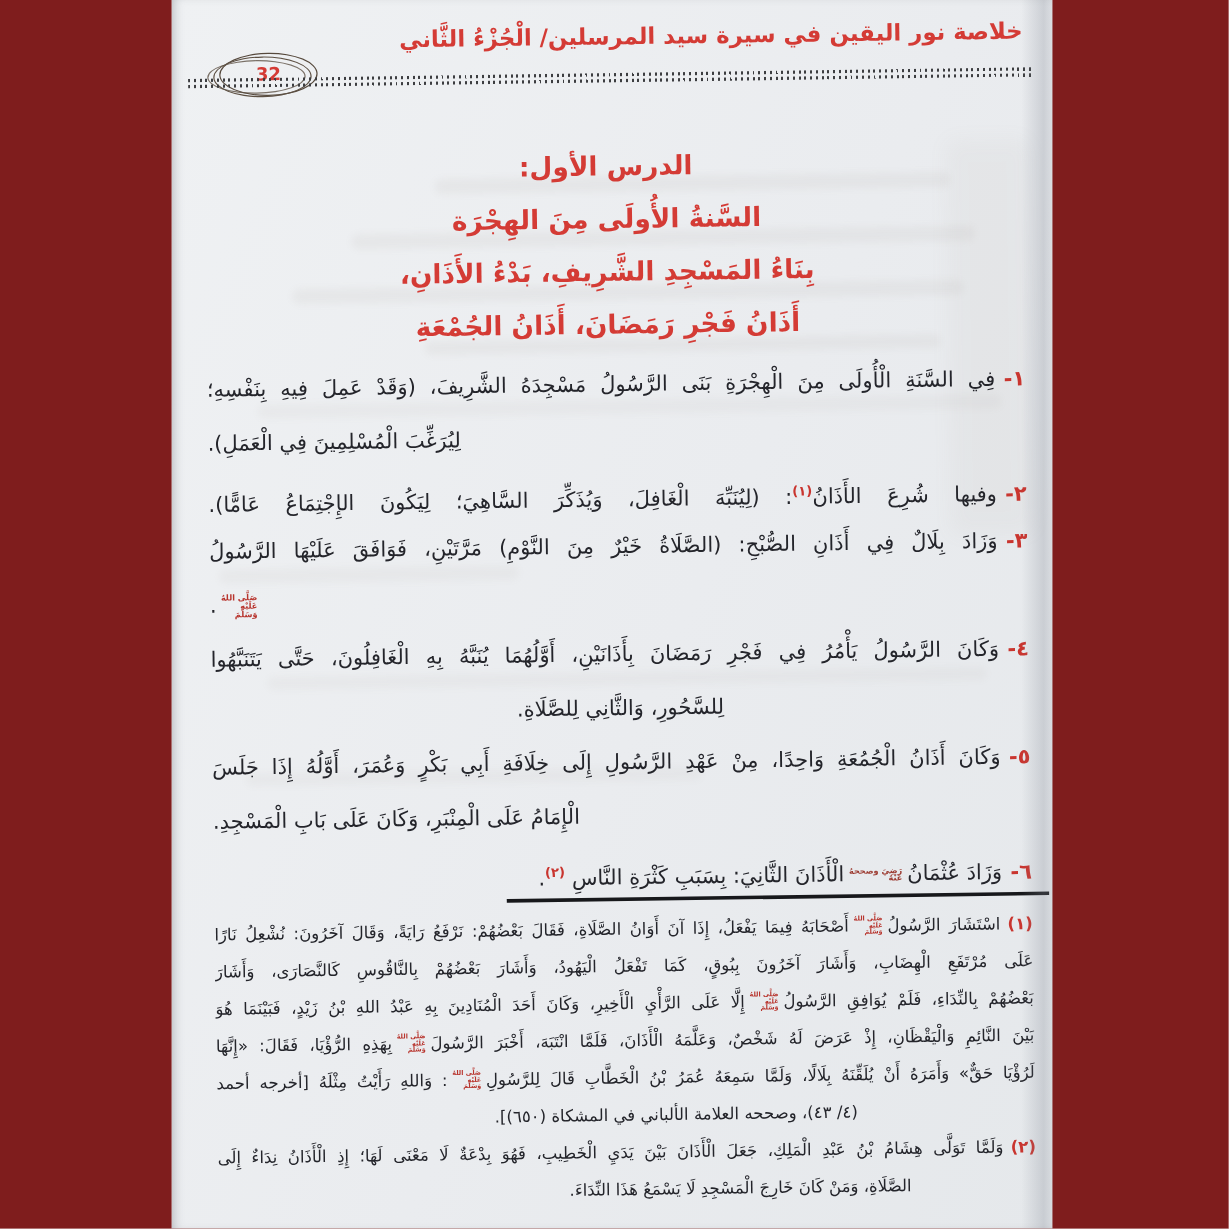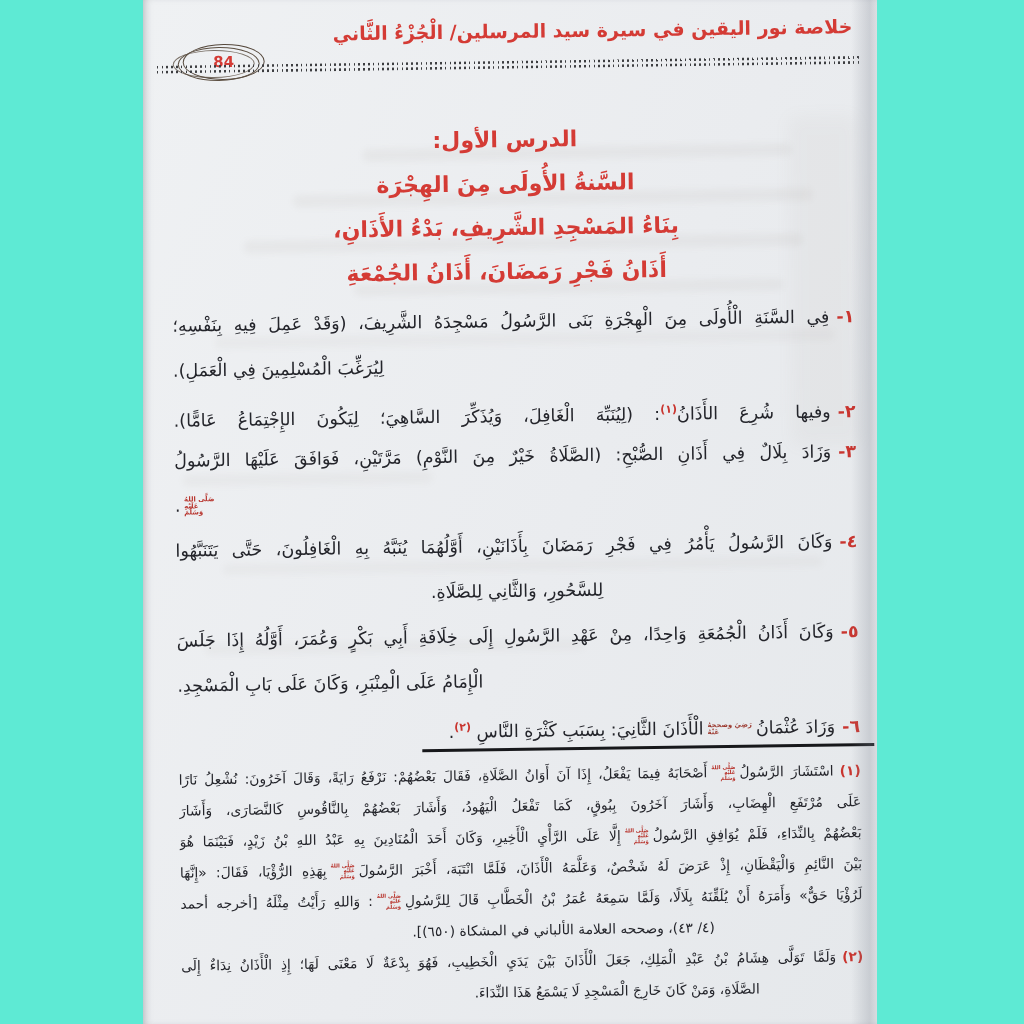--- a/index.html
+++ b/index.html
@@ -1,16 +1,16 @@
 <!DOCTYPE html>
 <html lang="ar"><head>
 <meta charset="utf-8">
 <style>
   html,body{margin:0;padding:0;background:#fff;}
-  .photo{position:relative;width:1024px;height:1024px;background:#5eead4;overflow:hidden;
+  .photo{position:relative;width:1024px;height:1024px;background:#7f1d1d;overflow:hidden;
          font-family:"DejaVu Sans",sans-serif;}
   .page{position:absolute;left:143px;top:0;width:734px;height:1024px;
         background:linear-gradient(115deg,#eff1f3 0%,#eaecef 55%,#e5e8eb 100%);
         box-shadow:inset 6px 0 9px -5px rgba(70,75,85,.38);}
   .edge-right{position:absolute;right:0;top:0;bottom:0;width:26px;
         background:linear-gradient(to right,rgba(128,134,146,0),rgba(128,134,146,.28) 72%,rgba(150,156,166,.16));}
   .content{position:absolute;left:0;top:0;width:734px;height:1024px;
         transform:rotate(-0.8deg);transform-origin:50% 50%;direction:rtl;color:#24252b;}
 
   
@@ -41,21 +41,21 @@
         font-size:17.5px;letter-spacing:-0.3px;line-height:45px;}
   .bl{height:45px;white-space:nowrap;overflow:hidden;text-align:right;}
   .bl.fill{text-align:justify;text-align-last:justify;}
   .bl.left{text-align:left;}
   .bl.center{text-align:center;}
   .num{color:#c9352f;font-weight:700;margin-left:7px;letter-spacing:0;}
   .supref{color:#c9352f;font-size:11px;vertical-align:7px;letter-spacing:0;font-weight:700;}
 
   
   .stamp{display:inline-block;vertical-align:middle;color:#b8352e;margin:0 4px;line-height:normal;}
-  .stamp i{display:block;font-style:normal;font-weight:700;text-align:left;
+  .stamp i{display:block;font-style:normal;font-weight:700;text-align:right;
            font-size:6.8px;line-height:6.6px;letter-spacing:0;}
   .fns .stamp i{font-size:5.4px;line-height:5.2px;}
   .stamp.dark{color:#9c3a30;}
 
   
   .fnsep{position:absolute;top:748px;right:6px;width:452px;height:3px;background:#17181b;}
   .fns{position:absolute;top:760px;right:20px;width:682px;
        font-size:13.8px;letter-spacing:-0.2px;line-height:31px;}
   .fl{height:31px;white-space:nowrap;overflow:hidden;text-align:justify;text-align-last:justify;}
   .fl.ind1{text-align:right;text-align-last:right;padding-right:148px;}
@@ -75,21 +75,21 @@
       <div class="sm" style="top:237px;right:70px;width:560px;height:13px;"></div>
       <div class="sm" style="top:282px;right:90px;width:430px;height:12px;"></div>
       <div class="sm" style="top:333px;right:40px;width:620px;height:12px;opacity:.05;"></div>
       <div class="sm" style="top:470px;left:40px;width:250px;height:12px;opacity:.055;"></div>
       <div class="sm" style="top:560px;right:55px;width:600px;height:11px;opacity:.05;"></div>
       <div class="sm" style="top:640px;left:60px;width:380px;height:11px;opacity:.05;"></div>
       <div class="sm v" style="top:120px;right:14px;width:70px;height:330px;"></div>
 
       <div class="htitle">خلاصة نور اليقين في سيرة سيد المرسلين/ الْجُزْءُ الثَّاني</div>
       <span class="oval">
-        <b class="pagenum">84</b>
+        <b class="pagenum">32</b>
       </span>
       <div class="dotrule"></div>
 
       <div class="heads">
         <div>الدرس الأول:</div>
         <div>السَّنةُ الأُولَى مِنَ الهِجْرَة</div>
         <div>بِنَاءُ المَسْجِدِ الشَّرِيفِ، بَدْءُ الأَذَانِ،</div>
         <div>أَذَانُ فَجْرِ رَمَضَانَ، أَذَانُ الجُمْعَةِ</div>
       </div>
 

